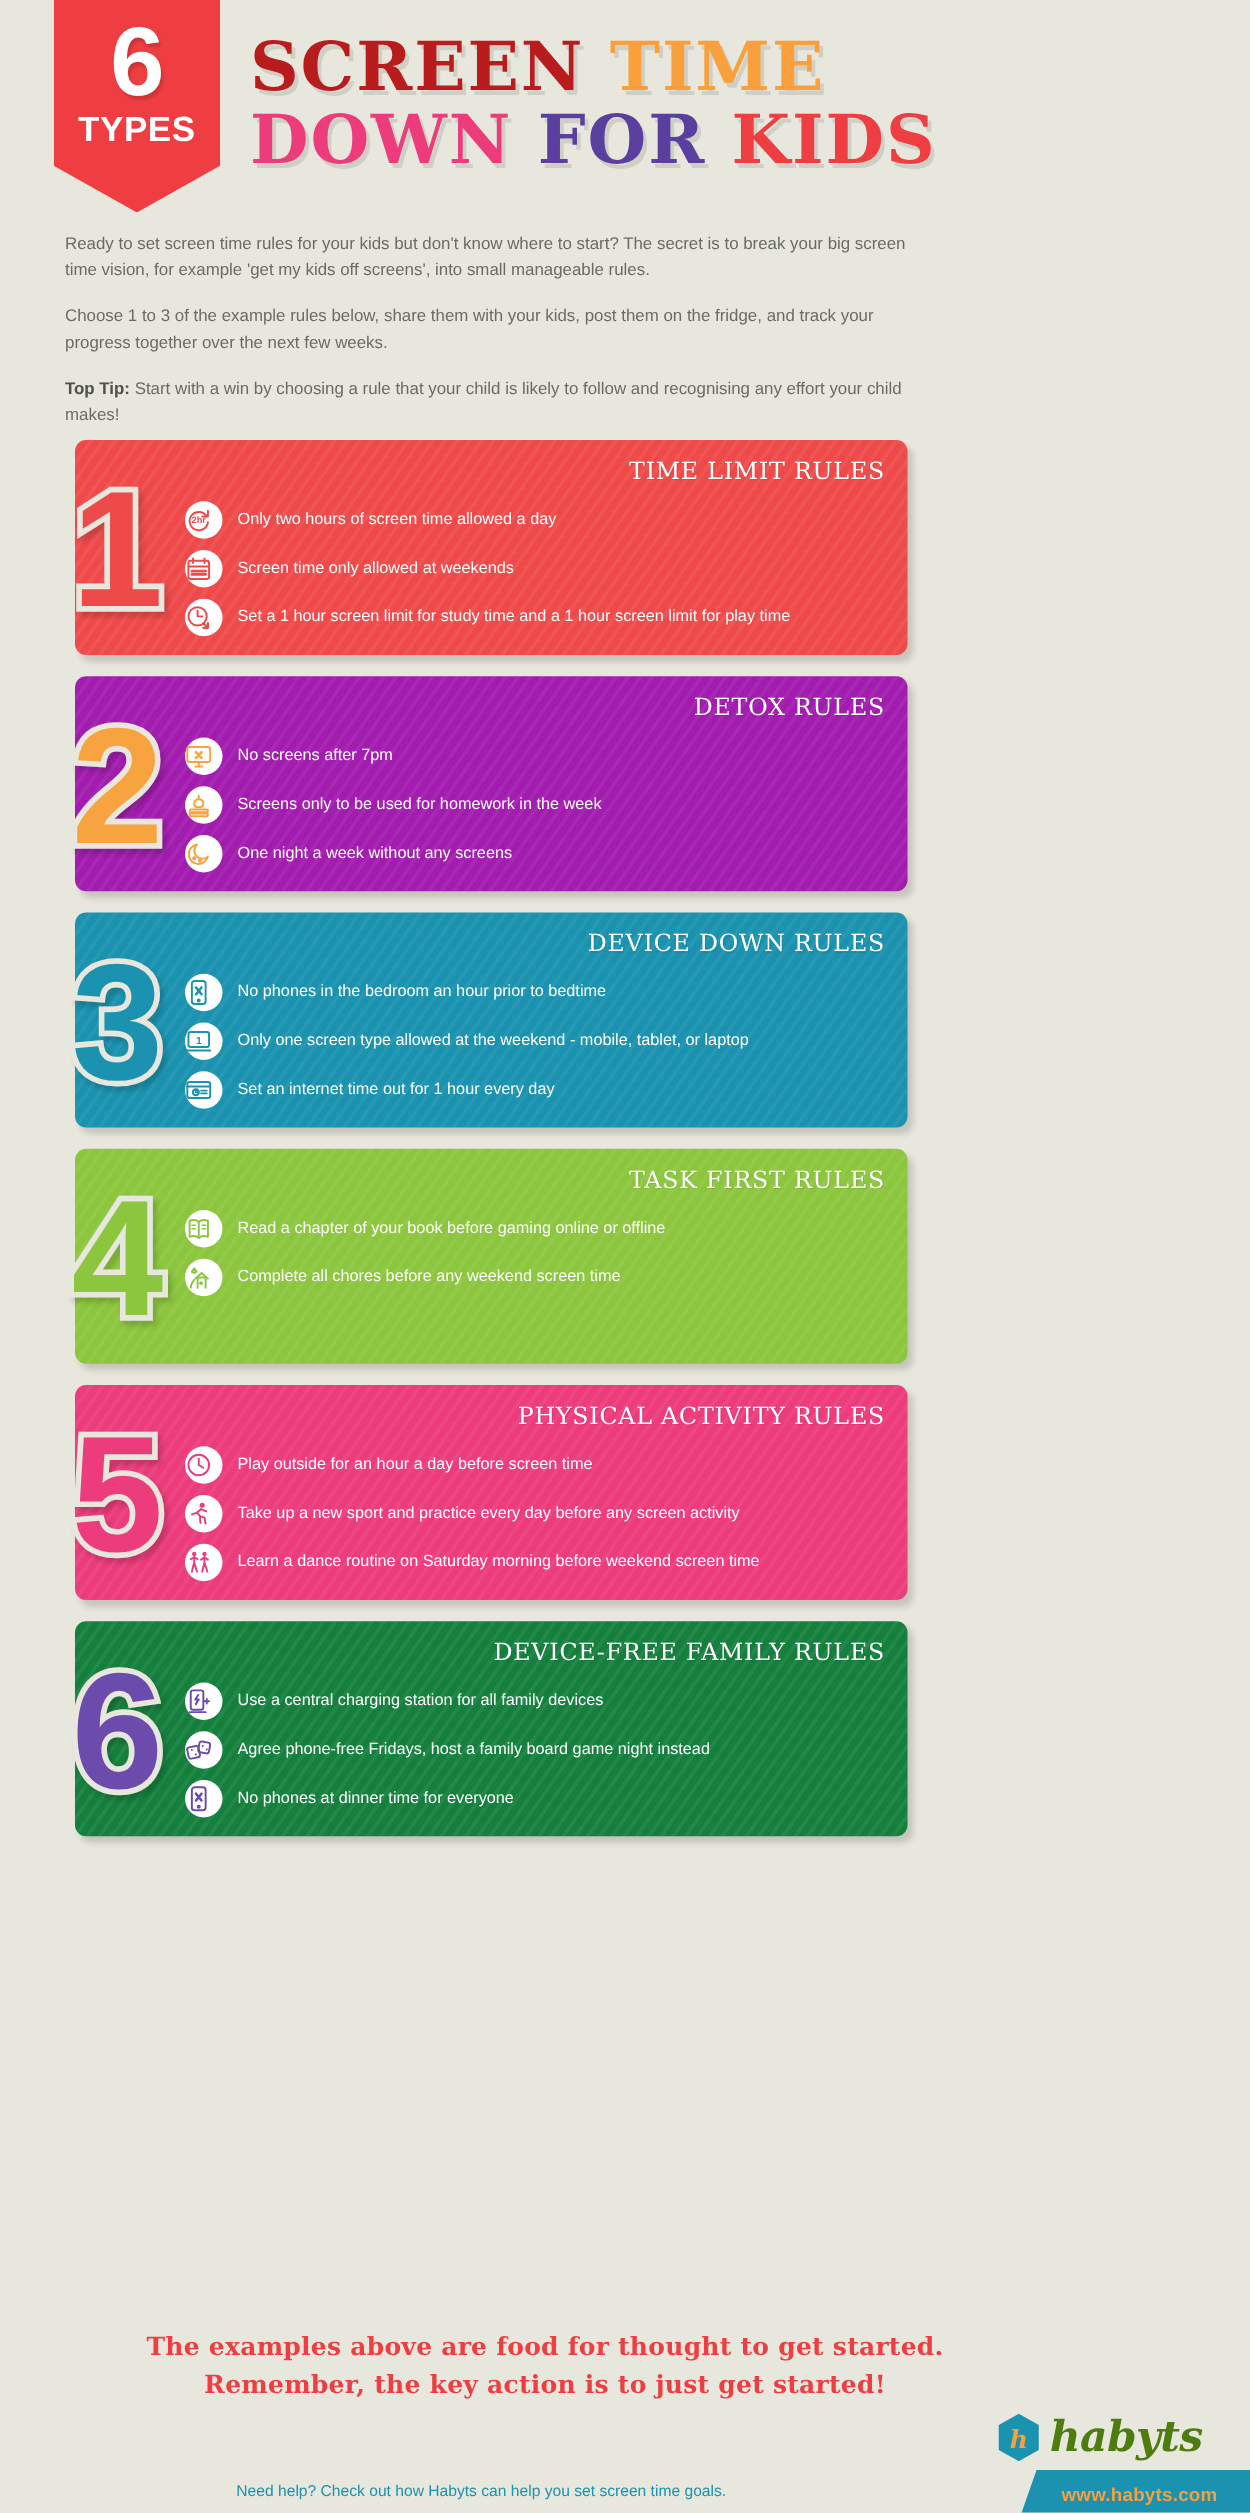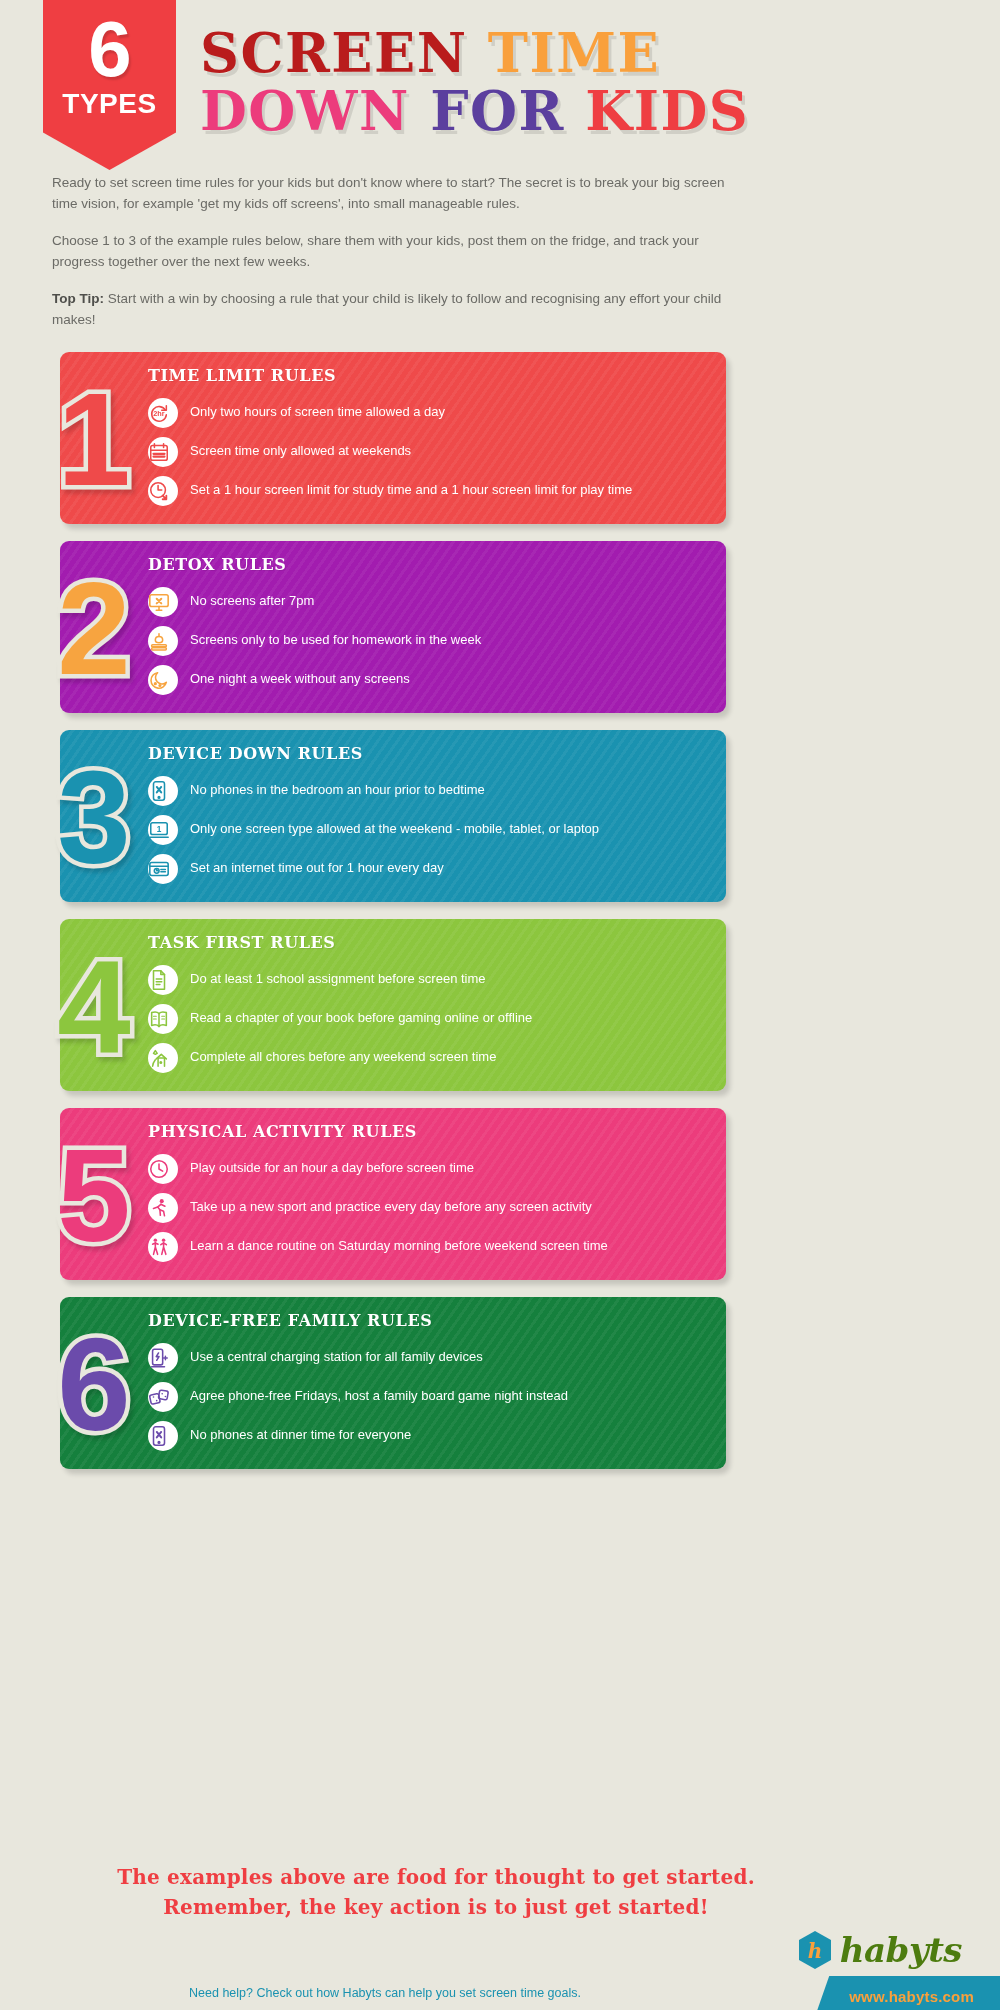--- a/index.html
+++ b/index.html
@@ -78,21 +78,21 @@
   .c-teal   { color: #b91c1c; text-align: right; }
   .c-orange { color: #f9a03c; }
   .c-pink   { color: #ec3c7c; }
   .c-purple { color: #5b3f9e; }
   .c-red    { color: #ef3e42; }
 
   
   .intro {
     position: absolute;
     left: 52px;
-    top: 173px;
+    top: 185px;
     width: 690px;
     color: #6b6b66;
     font-size: 13.5px;
     line-height: 1.55;
   }
   .intro p { margin-bottom: 16px; }
   .intro b { color: #4f4f4b; font-weight: bold; }
 
   
   .cards {
@@ -132,26 +132,27 @@
   }
 
   .card-inner {
     position: relative;
     z-index: 2;
     padding: 14px 18px 10px 88px;
   }
 
   .card-title {
     font-family: "DejaVu Serif", serif;
-    font-weight: bold;
-    font-size: 16px;
+    font-weight: normal;
+    font-size: 19px;
     color: #ffffff;
     letter-spacing: 0.6px;
     margin-bottom: 8px;
     text-shadow: 1px 1px 0 rgba(0,0,0,0.07);
+    text-align: right;
   }
 
   .rule {
     display: flex;
     align-items: center;
     gap: 12px;
     height: 39px;
   }
   .rule-icon {
     width: 30px;
@@ -419,30 +420,20 @@
           </div>
         </div>
         <div class="bignum">
           <span style="color: rgb(26, 146, 176);">3</span>
         </div>
       </div>
       <div class="card-wrap">
         <div class="card" style="background: rgb(140, 198, 62);">
           <div class="card-inner">
             <div class="card-title">TASK FIRST RULES</div>
-            <div class="rule">
-              <span class="rule-icon">
-                <svg width="22" height="22" viewBox="0 0 24 24" fill="none" stroke="#8cc63e" stroke-width="1.7" stroke-linecap="round" stroke-linejoin="round">
-                  <path d="M6 2h8l4 4v16H6z"></path>
-                  <path d="M14 2v4h4"></path>
-                  <path d="M9 11h6M9 14h6M9 17h4"></path>
-                </svg>
-              </span>
-              <span class="rule-text">Do at least 1 school assignment before screen time</span>
-            </div>
             <div class="rule">
               <span class="rule-icon">
                 <svg width="22" height="22" viewBox="0 0 24 24" fill="none" stroke="#8cc63e" stroke-width="1.7" stroke-linecap="round" stroke-linejoin="round">
                   <path d="M12 6v14"></path>
                   <path d="M12 6C10 4 7 4 4 5v14c3-1 6-1 8 1"></path>
                   <path d="M12 6c2-2 5-2 8-1v14c-3-1-6-1-8 1"></path>
                   <path d="M6 9h3M6 12h3M15 9h3M15 12h3" stroke-width="1.3"></path>
                 </svg>
               </span>
               <span class="rule-text">Read a chapter of your book before gaming online or offline</span>

